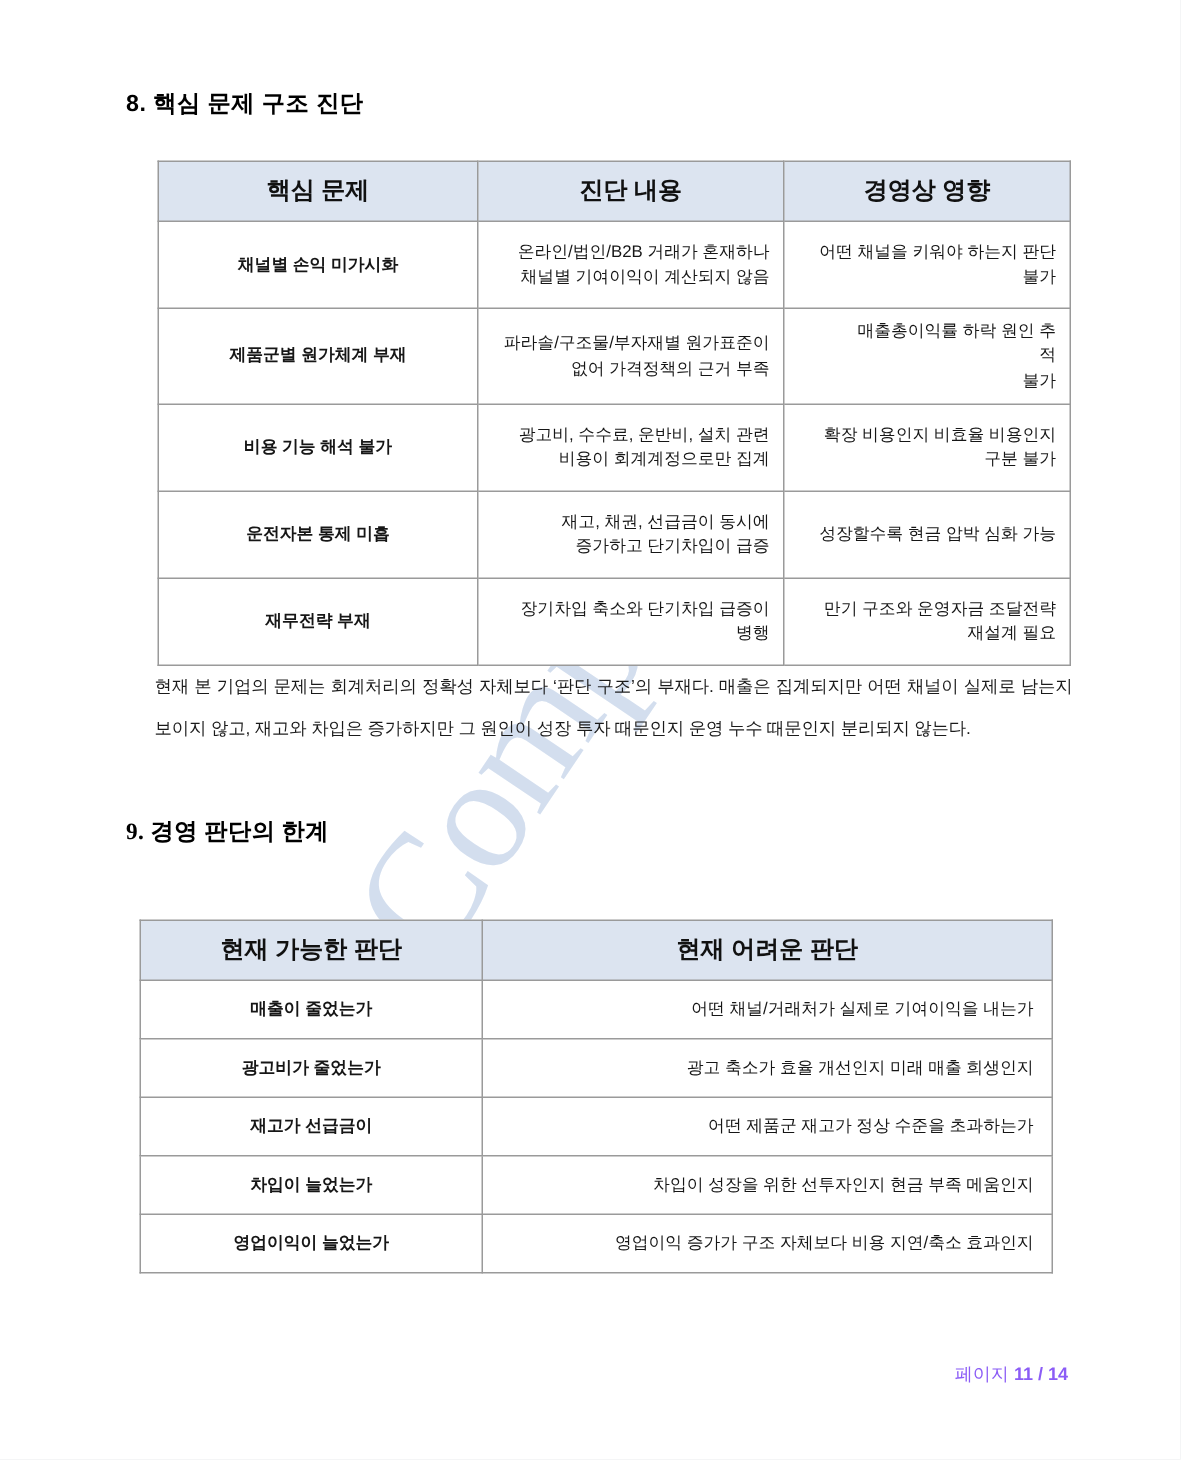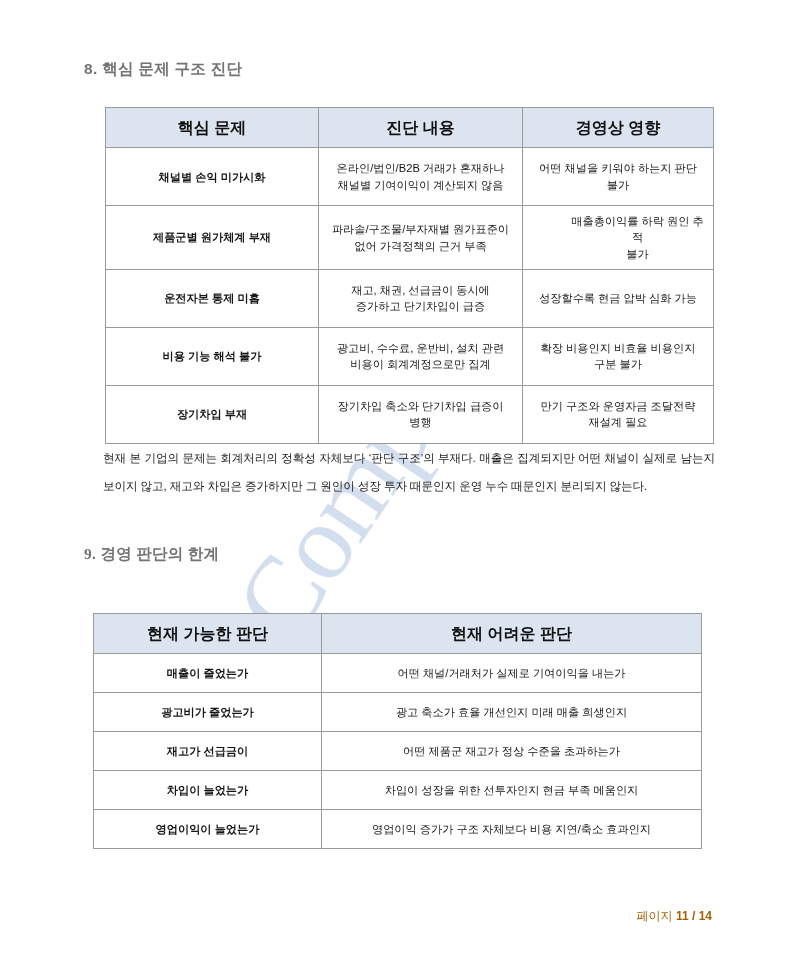--- a/index.html
+++ b/index.html
@@ -39,21 +39,21 @@
   }
 
   #content {
     position: relative;
     z-index: 2;
     padding: 0;
   }
 
   
   .section-heading {
-    color: #737373;
+    color: #000000;
     font-size: 15.5px;
     font-weight: bold;
     letter-spacing: .3px;
     margin: 0;
   }
   #heading-8 { position: absolute; left: 84px; top: 59px; }
   #heading-9 { position: absolute; left: 84px; top: 544px; font-family: Liberation Serif, serif; }
 
   
   .doc-table {
@@ -63,21 +63,21 @@
     background: #ffffff;
     font-size: 11.2px;
     color: #161616;
   }
   .doc-table td, .doc-table th {
     border: 1px solid #9a9a9a;
     padding: 7px 9px;
     vertical-align: middle;
     line-height: 1.45;
     font-weight: normal;
-    text-align: center;
+    text-align: right;
   }
   .doc-table thead th {
     background: #dce4f0;
     text-align: center;
     font-weight: bold;
     font-size: 16px;
     padding: 8px 6px;
     color: #111;
   }
   .doc-table td.label-cell {
@@ -110,21 +110,21 @@
     text-align: justify;
     letter-spacing: -0.1px;
   }
 
   
   #page-footer {
     position: absolute;
     right: 75px;
     top: 908px;
     font-size: 12px;
-    color: #a16207;
+    color: #8b5cf6;
   }
   #page-footer .pf-label { font-weight: normal; }
   #page-footer .pf-num { font-weight: bold; }
 </style>
 </head>
 <body>
 
 <div id="page">
 
   <div id="watermark">Compeners</div>
@@ -155,34 +155,34 @@
 불가</td>
         </tr>
         <tr>
           <td class="label-cell">제품군별 원가체계 부재</td>
           <td class="wrap-cell" style="white-space: pre-line;">파라솔/구조물/부자재별 원가표준이
 없어 가격정책의 근거 부족</td>
           <td class="wrap-cell" style="white-space: pre-line; padding-left: 48px;">매출총이익률 하락 원인 추적
 불가</td>
         </tr>
         <tr>
-          <td class="label-cell">운전자본 통제 미흡</td>
-          <td class="wrap-cell" style="white-space: pre-line;">재고, 채권, 선급금이 동시에
-증가하고 단기차입이 급증</td>
-          <td class="wrap-cell" style="white-space: pre-line;">성장할수록 현금 압박 심화 가능</td>
-        </tr>
-        <tr>
           <td class="label-cell">비용 기능 해석 불가</td>
           <td class="wrap-cell" style="white-space: pre-line;">광고비, 수수료, 운반비, 설치 관련
 비용이 회계계정으로만 집계</td>
           <td class="wrap-cell" style="white-space: pre-line;">확장 비용인지 비효율 비용인지
 구분 불가</td>
         </tr>
         <tr>
-          <td class="label-cell">장기차입 부재</td>
+          <td class="label-cell">운전자본 통제 미흡</td>
+          <td class="wrap-cell" style="white-space: pre-line;">재고, 채권, 선급금이 동시에
+증가하고 단기차입이 급증</td>
+          <td class="wrap-cell" style="white-space: pre-line;">성장할수록 현금 압박 심화 가능</td>
+        </tr>
+        <tr>
+          <td class="label-cell">재무전략 부재</td>
           <td class="wrap-cell" style="white-space: pre-line;">장기차입 축소와 단기차입 급증이
 병행</td>
           <td class="wrap-cell" style="white-space: pre-line;">만기 구조와 운영자금 조달전략
 재설계 필요</td>
         </tr>
       </tbody>
     </table>
 
     <p id="body-paragraph">현재 본 기업의 문제는 회계처리의 정확성 자체보다 ‘판단 구조’의 부재다. 매출은 집계되지만 어떤 채널이 실제로 남는지 보이지 않고, 재고와 차입은 증가하지만 그 원인이 성장 투자 때문인지 운영 누수 때문인지 분리되지 않는다.</p>
 

